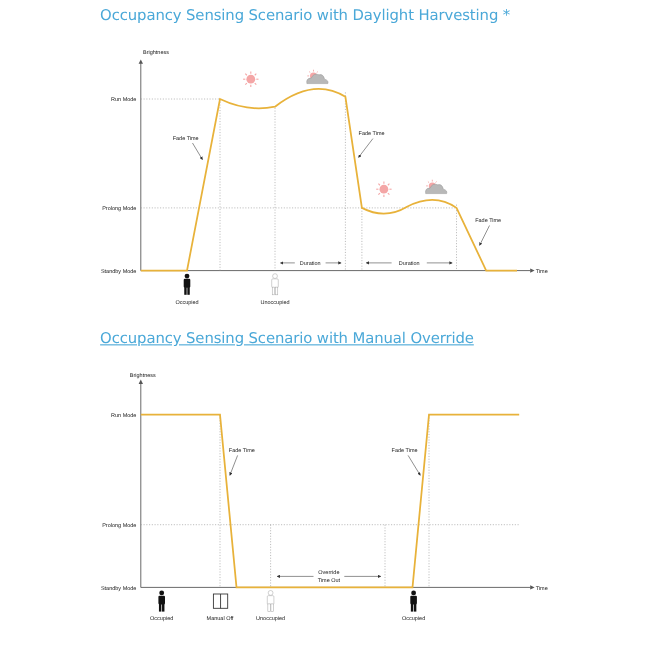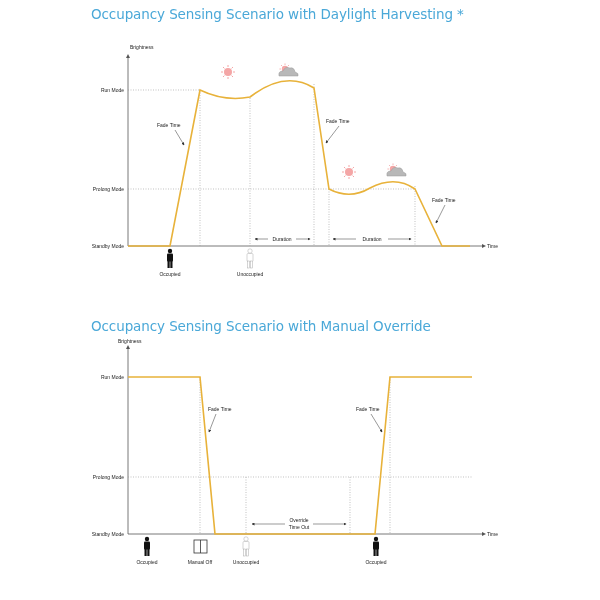--- a/index.html
+++ b/index.html
@@ -5,21 +5,21 @@
   html, body { margin:0; padding:0; background:#ffffff; }
   body { width:600px; height:600px; position:relative; overflow:hidden; font-family:"Liberation Sans", sans-serif; }
   .title { position:absolute; left:91px; font-family:"DejaVu Sans", sans-serif; font-size:13.5px; color:#4aa8d8; white-space:nowrap; letter-spacing:-0.1px; }
   svg { position:absolute; left:0; top:0; }
   svg text { font-family:"Liberation Sans", sans-serif; fill:#222; }
 </style>
 </head>
 <body>
 
 <div class="title" style="top:6px;">Occupancy Sensing Scenario with Daylight Harvesting *</div>
-<div class="title" style="top:318px;">Occupancy Sensing Scenario with Manual Override</div>
+<div class="title" style="top:300px;text-decoration:underline;">Occupancy Sensing Scenario with Manual Override</div>
 
 <svg width="600" height="600" viewBox="0 0 600 600">
   <defs>
     <marker id="arrow" markerWidth="6" markerHeight="6" refX="5" refY="3" orient="auto">
       <path d="M0,0 L6,3 L0,6 z" fill="#333"></path>
     </marker>
     <g id="person">
       <circle cx="0" cy="-11" r="2.2"></circle>
       <rect x="-3" y="-8.5" width="6" height="8" rx="1"></rect>
       <rect x="-2.5" y="-1" width="2.2" height="7"></rect>

